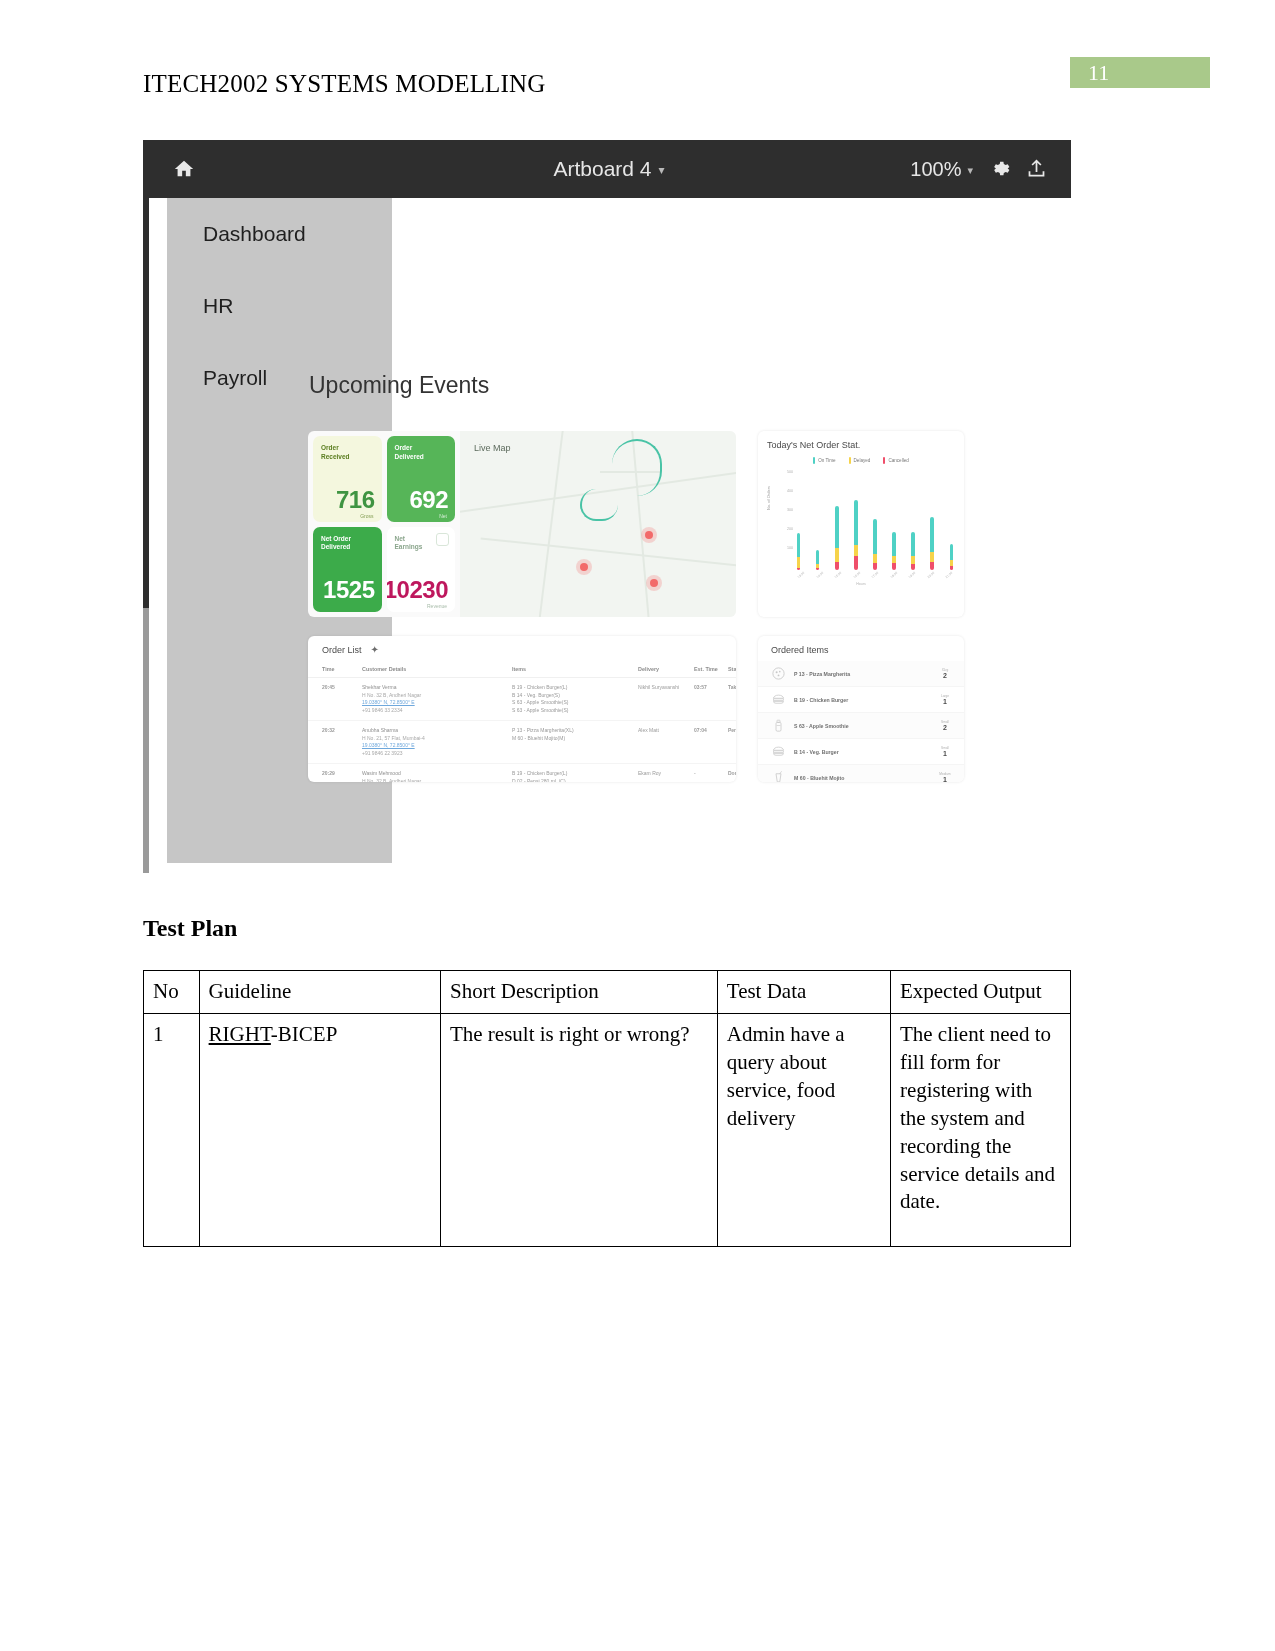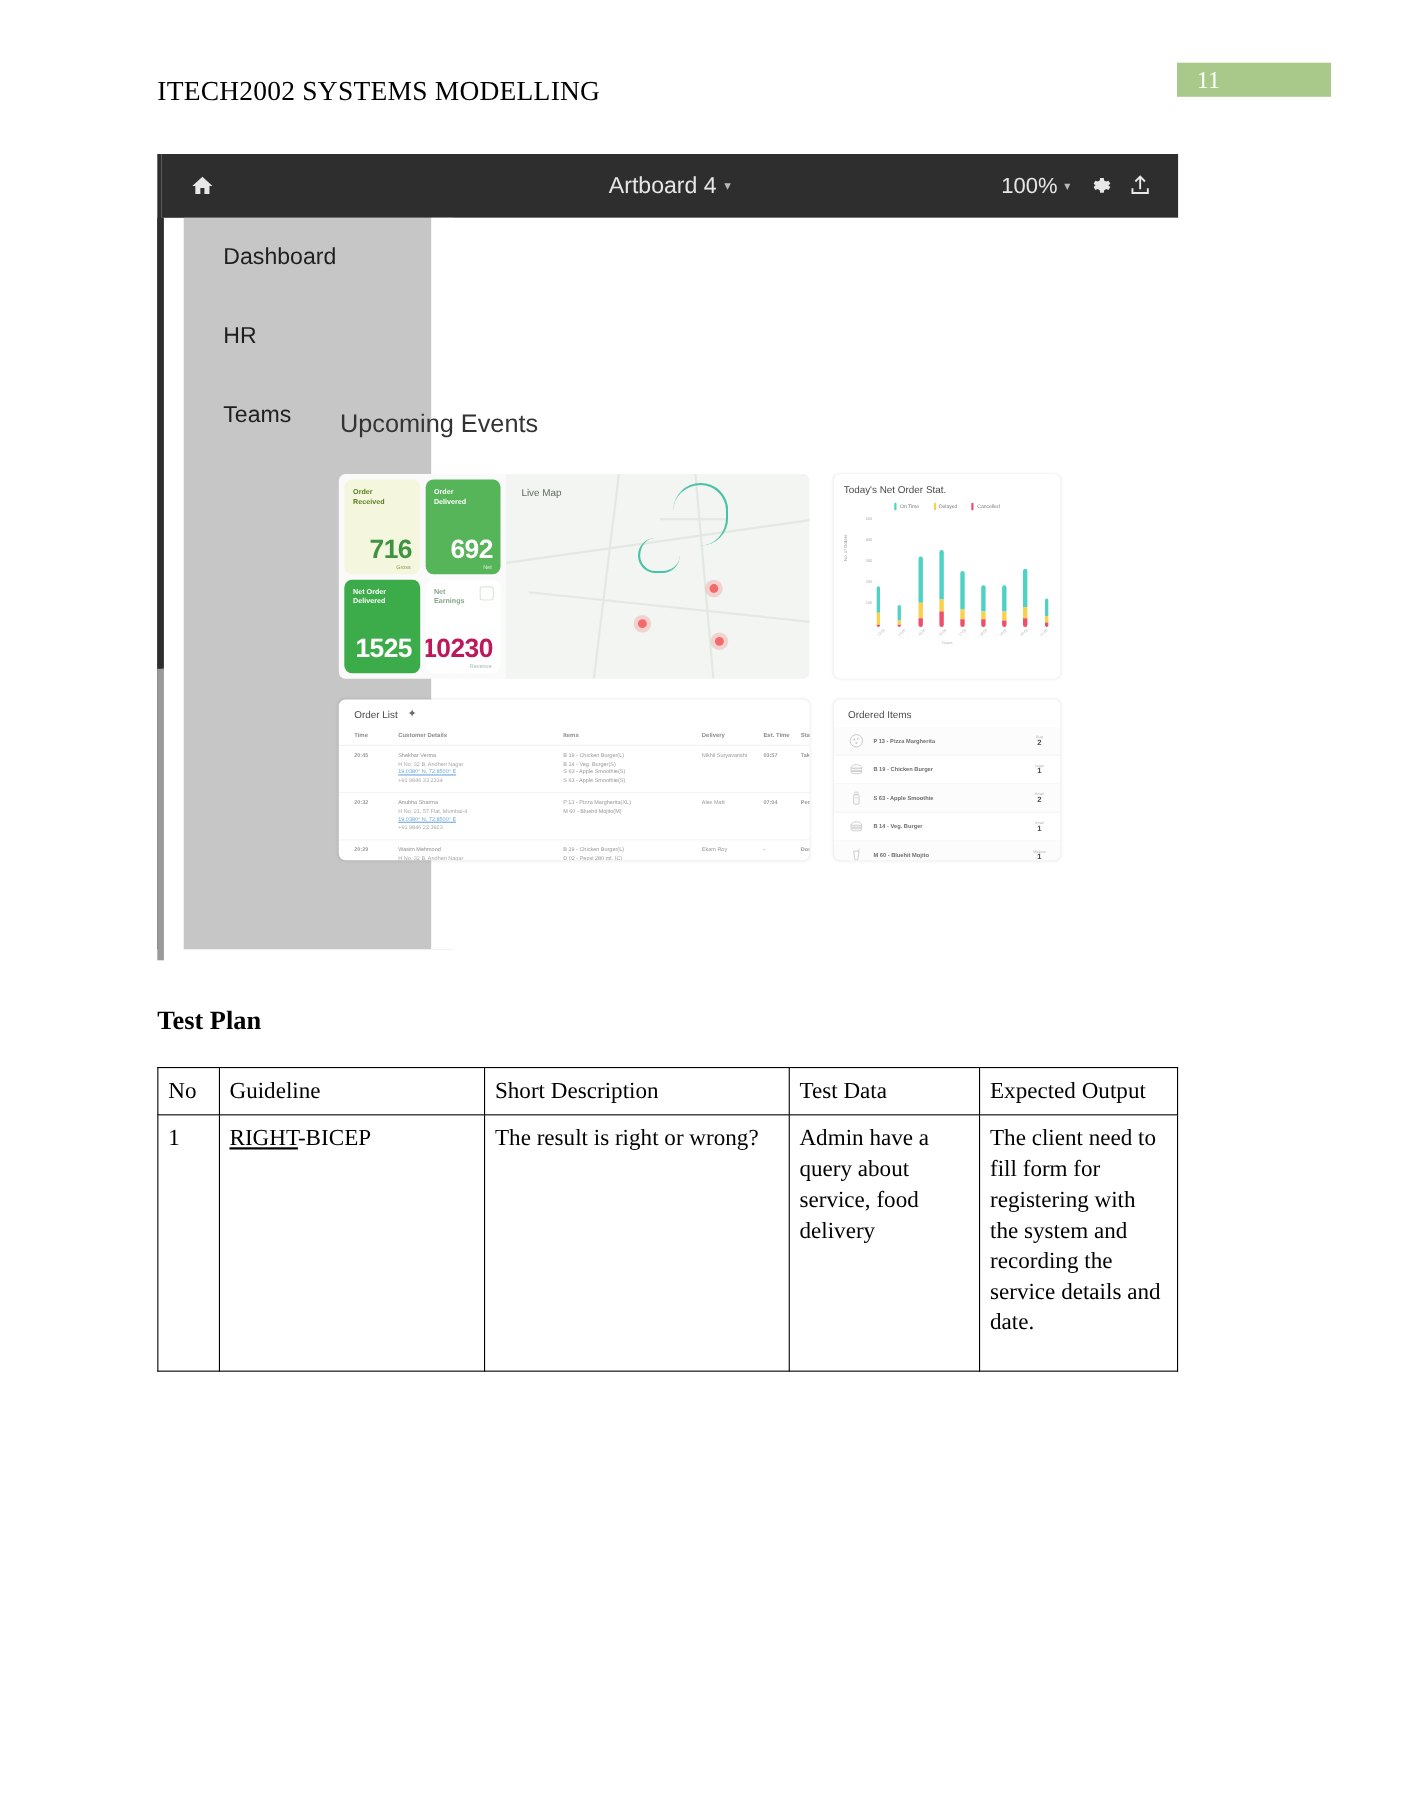--- a/index.html
+++ b/index.html
@@ -280,21 +280,21 @@
   <div class="strip-b"></div>
 
   <div class="mock-sidebar" id="mock-sidebar">
       <div class="mock-nav-item">
         <span>Dashboard</span>
       </div>
       <div class="mock-nav-item">
         <span>HR</span>
       </div>
       <div class="mock-nav-item">
-        <span>Teams</span>
+        <span>Payroll</span>
       </div>
       <div class="nav-spacer"></div>
     </div>
 
   <div class="mock-content"></div>
 
   <div class="section-title">Upcoming Events</div>
 
   <div class="stats-map">
     <div class="stats-grid" id="stats-grid">

